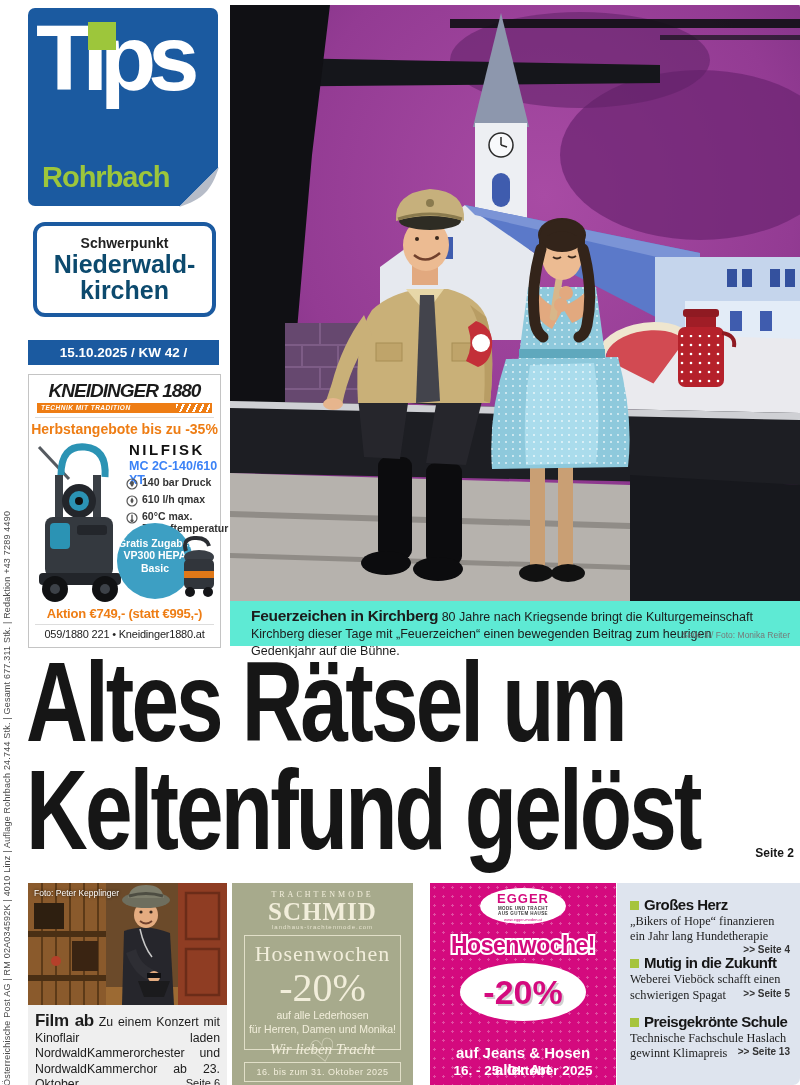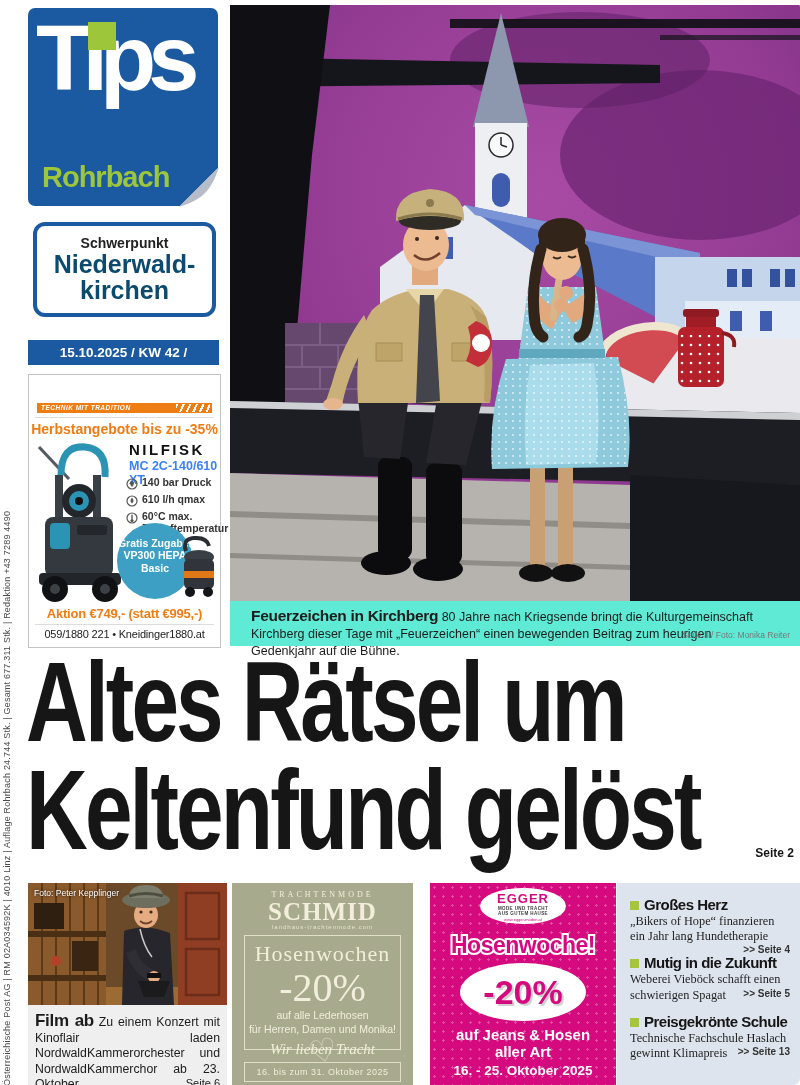--- a/index.html
+++ b/index.html
@@ -110,21 +110,21 @@
   .eg-brand{color:#d40a7e;font-weight:bold;font-size:13px;letter-spacing:1px;line-height:1.05;}
   .eg-sub{font-size:4.5px;font-weight:bold;color:#3a3a3a;line-height:1.25;letter-spacing:.4px;}
   .eg-web{font-size:4px;color:#d40a7e;}
   .eg-promo-svg{position:absolute;left:0;top:46px;width:186px;height:32px;}
   .eg-promo-svg text{font-family:"Liberation Sans",sans-serif;font-weight:bold;font-size:23px;
            fill:#d40a7e;stroke:#fff;stroke-width:4px;paint-order:stroke;letter-spacing:-.5px;}
   .eg-ellipse{position:absolute;left:50%;top:80px;transform:translateX(-50%);width:126px;
            height:58px;background:#fff;border-radius:50%;}
   .eg-disc{color:#d40a7e;font-weight:bold;font-size:34px;line-height:58px;
            text-shadow:2px 2px 0 rgba(120,120,120,.35);}
-  .eg-d{position:absolute;width:100%;font-weight:bold;font-size:15px;line-height:1.15;}
+  .eg-d{position:absolute;width:100%;font-weight:bold;font-size:15px;line-height:1.15;margin-top:18px;}
   .eg-d1{top:143px;} .eg-d2{top:160px;}
   .eg-period{position:absolute;width:100%;top:180px;font-weight:bold;font-size:13.5px;}
 
   .news{left:617px;top:883px;width:183px;height:202px;background:#dee4ee;box-sizing:border-box;
         padding:13px 10px 0 13px;}
   .nb{margin-bottom:10px;}
   .nb-title{font-size:15px;font-weight:bold;color:#151515;letter-spacing:-.5px;white-space:nowrap;}
   .nb-bullet{display:inline-block;width:9px;height:9px;background:#a6c43c;margin-right:5px;}
   .nb-body{font-family:"Liberation Serif",serif;font-size:12.3px;color:#1e1e1e;line-height:1.24;
            margin-top:1px;}
@@ -150,20 +150,21 @@
 
   <div class="abs focus-box">
     <div class="focus-label">Schwerpunkt</div>
     <div class="focus-line">Niederwald-</div>
     <div class="focus-line">kirchen</div>
   </div>
 
   <div class="abs date-bar">15.10.2025 / KW 42 / www.tips.at</div>
 
   <div class="abs kn">
+    <div class="kn-brand">KNEIDINGER 1880</div>
     <div class="kn-tagline">TECHNIK MIT TRADITION</div>
     <div class="kn-rule1"></div>
     <div class="kn-offer">Herbstangebote bis zu -35%</div>
 
     <svg class="kn-washer" width="100" height="165" viewBox="0 0 100 165">
       <line x1="8" y1="8" x2="38" y2="40" stroke="#555a60" stroke-width="3"></line>
       <path d="M30,36 Q30,6 54,8 Q76,10 74,38" stroke="#2b93b4" stroke-width="7" fill="none"></path>
       <rect x="24" y="36" width="8" height="44" fill="#3a3f45"></rect>
       <rect x="62" y="36" width="8" height="44" fill="#3a3f45"></rect>
       <circle cx="48" cy="62" r="17" fill="#23262b"></circle>

